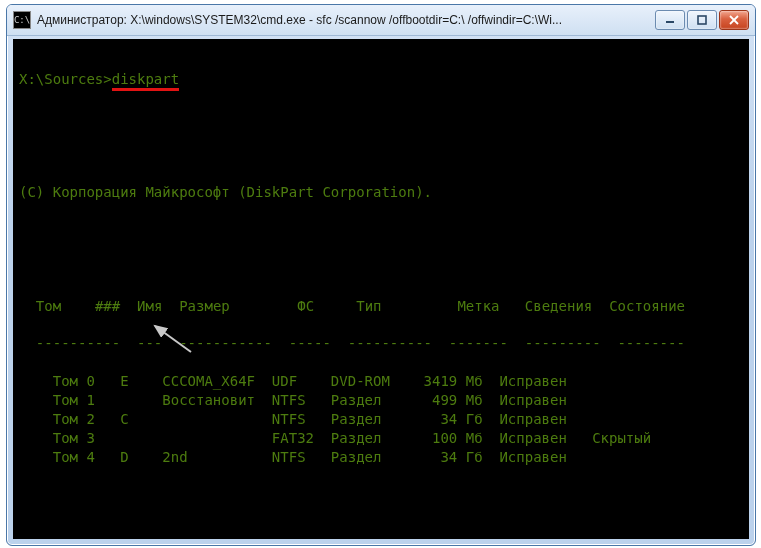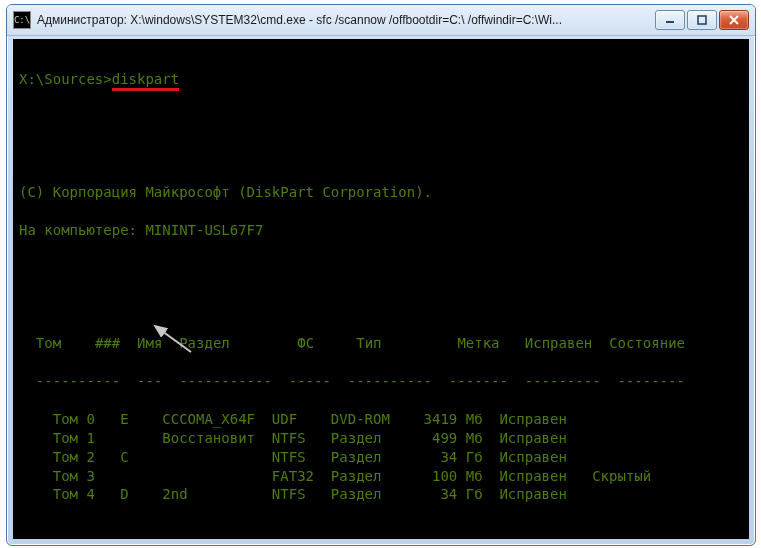--- a/index.html
+++ b/index.html
@@ -119,24 +119,23 @@
           </svg>
       </div>
     </div>
   </div>
 
   <div class="client">
 <span class="row"><span>X:\Sources&gt;</span><span class="underline-red">diskpart</span></span>
 <span class="row"> </span>
 <span class="row"> </span>
 <span class="row">(C) Корпорация Майкрософт (DiskPart Corporation).</span>
-<span class="row">На компьютере: MININT-USL67F7</span>
 <span class="row"> </span>
 <span class="row"> </span>
-<span class="row tbl">  <span>Том</span>    <span>###</span>  <span>Имя</span>  <span>Раздел</span>        <span>ФС</span>     <span>Тип</span>         <span>Метка</span>   <span>Исправен</span>  <span>Состояние</span></span>
+<span class="row tbl">  <span>Том</span>    <span>###</span>  <span>Имя</span>  <span>Размер</span>        <span>ФС</span>     <span>Тип</span>         <span>Метка</span>   <span>Сведения</span>  <span>Состояние</span></span>
 <span class="row">  ----------  ---  -----------  -----  ----------  -------  ---------  --------</span>
 <span id="vol-rows">    Том 0   E    CCCOMA_X64F  UDF    DVD-ROM    3419 Мб  Исправен   
     Том 1        Восстановит  NTFS   Раздел      499 Мб  Исправен   
     Том 2   C                 NTFS   Раздел       34 Гб  Исправен   
     Том 3                     FAT32  Раздел      100 Мб  Исправен   Скрытый
     Том 4   D    2nd          NTFS   Раздел       34 Гб  Исправен   
 </span>
 
 
 

